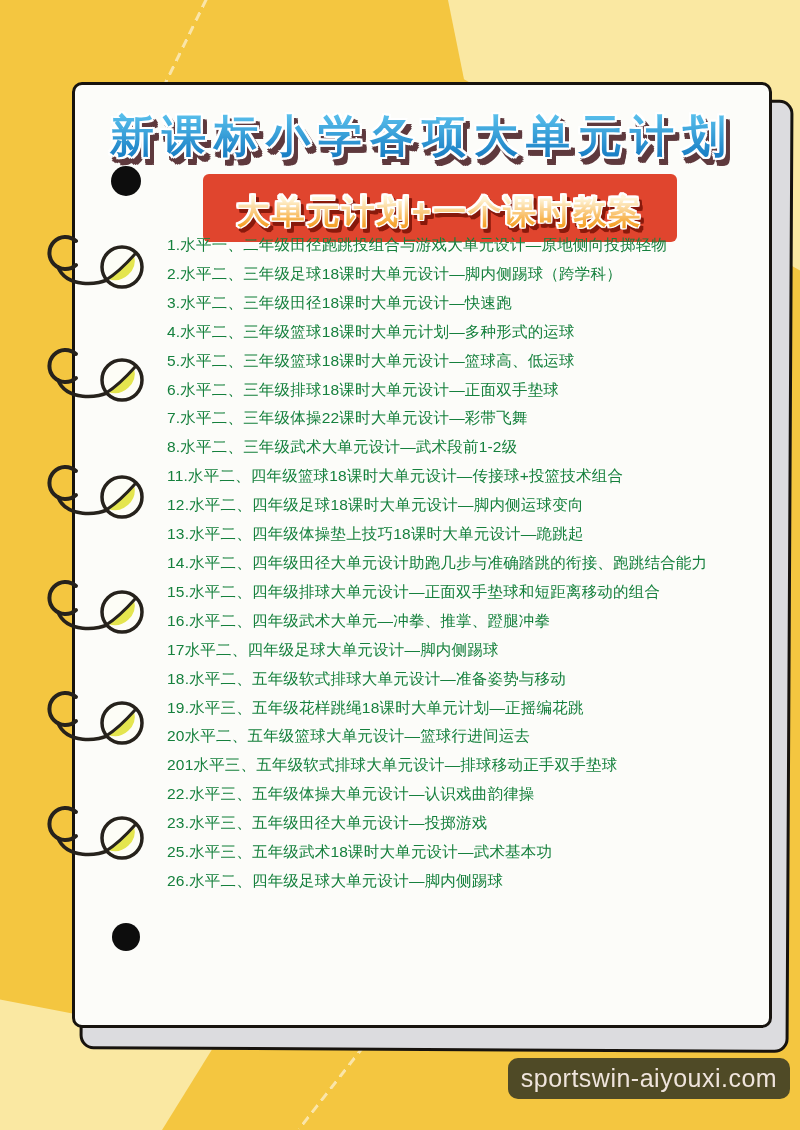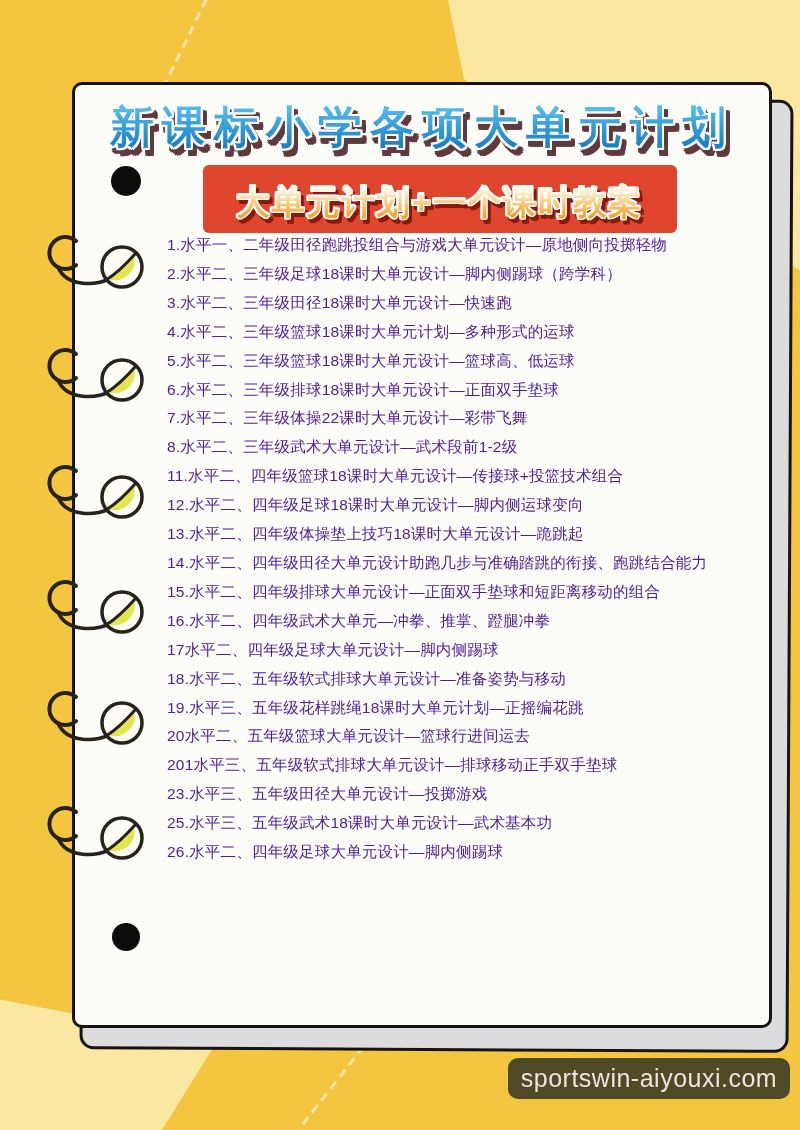--- a/index.html
+++ b/index.html
@@ -31,21 +31,21 @@
     background:#dcdcdf;border:3px solid #17130e;border-radius:14px;
     transform:rotate(.3deg);z-index:1;
   }
   .page{
     position:absolute;left:72px;top:82px;width:694px;height:940px;
     background:#fcfcf9;border:3px solid #17130e;border-radius:10px;
     z-index:2;
   }
   
   .title{
-    margin-top:13px;text-align:center;
+    margin-top:22px;text-align:center;
     font-size:44px;font-weight:bold;letter-spacing:8px;white-space:nowrap;
     background:linear-gradient(180deg,#5cc3ee 8%,var(--title-blue,#1b81c6) 80%);
     -webkit-background-clip:text;background-clip:text;color:transparent;
     filter:drop-shadow(2px 0 0 #fff) drop-shadow(-2px 0 0 #fff)
            drop-shadow(0 2px 0 #fff) drop-shadow(0 -2px 0 #fff)
            drop-shadow(4px 6px 0 rgba(66,22,28,.85));
   }
   .banner{
     width:474px;margin:8px 0 0 128px;padding:16px 0 7px;
     background:var(--banner-red,#E0452E);border-radius:6px;text-align:center;
@@ -54,21 +54,21 @@
     display:inline-block;font-size:33px;font-weight:bold;letter-spacing:2px;white-space:nowrap;
     background:linear-gradient(180deg,#fff7dd 18%,var(--banner-orange,#F5A22A) 78%);
     -webkit-background-clip:text;background-clip:text;color:transparent;
     filter:drop-shadow(1.5px 0 0 #fff) drop-shadow(-1.5px 0 0 #fff)
            drop-shadow(0 1.5px 0 #fff) drop-shadow(0 -1.5px 0 #fff)
            drop-shadow(3px 4px 0 rgba(126,20,8,.9));
   }
   
   .list{position:absolute;left:92px;top:146px;width:575px;}
   .row{
-    font-size:15.5px;line-height:28.9px;color:#4c1d95;
+    font-size:15.5px;line-height:28.9px;color:#15803d;
     white-space:nowrap;letter-spacing:.2px;font-weight:500;
   }
   
   .binding{position:absolute;left:0;top:0;z-index:3;}
   .dot{position:absolute;background:#0d0d0d;border-radius:50%;}
   .dot.top{left:111px;top:166px;width:30px;height:30px;}
   .dot.bottom{left:112px;top:923px;width:28px;height:28px;}
   .ring{position:absolute;left:46px;width:104px;height:74px;}
   
   .watermark{
@@ -105,20 +105,21 @@
       <div class="row">12.水平二、四年级足球18课时大单元设计—脚内侧运球变向</div>
       <div class="row">13.水平二、四年级体操垫上技巧18课时大单元设计—跪跳起</div>
       <div class="row">14.水平二、四年级田径大单元设计助跑几步与准确踏跳的衔接、跑跳结合能力</div>
       <div class="row">15.水平二、四年级排球大单元设计—正面双手垫球和短距离移动的组合</div>
       <div class="row">16.水平二、四年级武术大单元—冲拳、推掌、蹬腿冲拳</div>
       <div class="row">17水平二、四年级足球大单元设计—脚内侧踢球</div>
       <div class="row">18.水平二、五年级软式排球大单元设计—准备姿势与移动</div>
       <div class="row">19.水平三、五年级花样跳绳18课时大单元计划—正摇编花跳</div>
       <div class="row">20水平二、五年级篮球大单元设计—篮球行进间运去</div>
       <div class="row">201水平三、五年级软式排球大单元设计—排球移动正手双手垫球</div>
+      <div class="row">22.水平三、五年级体操大单元设计—认识戏曲韵律操</div>
       <div class="row">23.水平三、五年级田径大单元设计—投掷游戏</div>
       <div class="row">25.水平三、五年级武术18课时大单元设计—武术基本功</div>
       <div class="row">26.水平二、四年级足球大单元设计—脚内侧踢球</div>
     </div>
 </div>
 
 <div class="binding">
   <div class="dot top"></div>
   <div class="dot bottom"></div>
 <svg class="ring" viewBox="0 0 104 74" xmlns="http://www.w3.org/2000/svg" style="top: 229px;">

